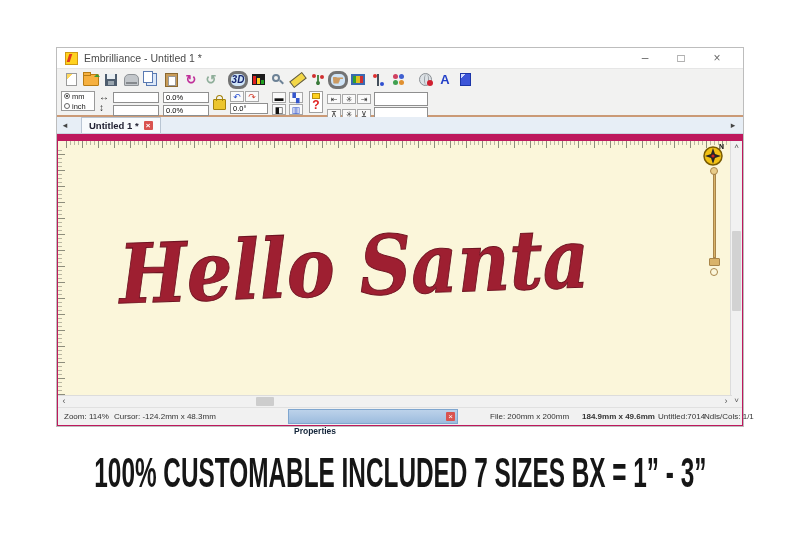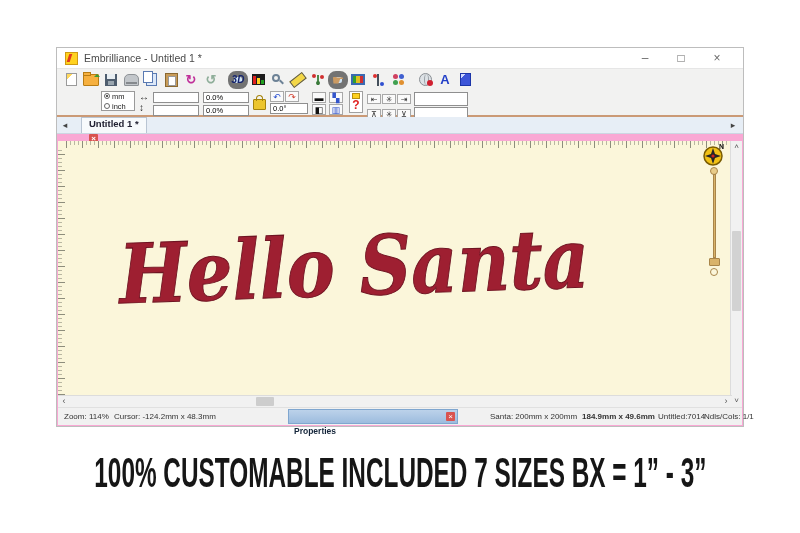--- a/index.html
+++ b/index.html
@@ -1,34 +1,34 @@
 <!DOCTYPE html>
 <html><head>
 <meta charset="utf-8">
 <style>
   html,body{margin:0;padding:0;}
   body{width:800px;height:533px;background:#ffffff;font-family:"Liberation Sans",sans-serif;position:relative;overflow:hidden;color:#222;}
 
   
-  .window{position:absolute;left:56px;top:47px;width:688px;height:380px;background:#f9a8d4;border:1px solid #bdbdbd;box-sizing:border-box;}
+  .window{position:absolute;left:56px;top:47px;width:688px;height:380px;background:#be185d;border:1px solid #bdbdbd;box-sizing:border-box;}
 
   .titlebar{height:20px;display:flex;align-items:center;padding:0 8px;gap:6px;background:#fff;}
   .appicon{width:11px;height:11px;background:#ffd21f;border:1px solid #cf9a12;position:relative;}
   .appicon::after{content:"";position:absolute;left:2px;top:1px;width:3px;height:8px;background:#e03c1e;transform:skewX(-18deg);}
   .title{font-size:10.5px;color:#4a4a4a;}
   .winctrl{margin-left:auto;display:flex;}
   .wbtn{width:36px;text-align:center;color:#6a6a6a;font-size:12px;line-height:18px;}
 
   .menubar{height:13px;display:flex;align-items:center;padding:0 5px;background:#fff;}
   .menu{font-size:10px;color:#333;padding:0 4px;}
 
   
   .tb1{height:21px;background:#f2f2f1;border-top:1px solid #e6e6e6;display:flex;align-items:center;padding:0 4px;}
   .ic{width:20px;height:18px;display:flex;align-items:center;justify-content:center;position:relative;font-size:13px;flex:none;}
-  .pressed{background:#cfe4f7;border:6px solid #737373;border-radius:8px;box-sizing:border-box;}
+  .pressed{background:#cfe4f7;border:3px solid #737373;border-radius:8px;box-sizing:border-box;}
   .gap{width:7px;flex:none;}
 
   .i-new{width:11px;height:13px;background:#fff;border:1px solid #9a9a9a;box-sizing:border-box;background-image:linear-gradient(135deg,#ffd95e 4px,transparent 4px);}
   .i-open{width:14px;height:10px;background:#f6b03f;border:1px solid #b87c14;border-radius:1px;position:relative;}
   .i-open::before{content:"";position:absolute;left:-1px;top:-3px;width:6px;height:2px;background:#f6b03f;border:1px solid #b87c14;}
   .i-open::after{content:"";position:absolute;right:-2px;top:-4px;border:3px solid transparent;border-bottom-color:#3f9c32;}
   .i-save{width:12px;height:12px;background:#4e5d6e;position:relative;}
   .i-save::before{content:"";position:absolute;left:2px;top:0;width:8px;height:5px;background:#e8eef2;}
   .i-save::after{content:"";position:absolute;left:3px;bottom:1px;width:6px;height:4px;background:#9aa6b0;}
   .i-print{width:13px;height:10px;background:#c2c6ca;border:1px solid #8e9296;border-radius:5px 5px 1px 1px;position:relative;}
@@ -60,21 +60,21 @@
   .i-flower{width:13px;height:13px;position:relative;}
   .i-flower::before{content:"";position:absolute;left:1px;top:1px;width:5px;height:5px;border-radius:50%;background:#d04060;box-shadow:6px 0 0 #4060d0,0 6px 0 #40a050,6px 6px 0 #e09030;}
   .i-globe{width:13px;height:13px;border-radius:50%;border:1px solid #8a8f94;background:#dde2e6;position:relative;box-sizing:border-box;}
   .i-globe::before{content:"";position:absolute;left:4px;top:0;width:3px;height:11px;border-left:1px solid #9aa0a6;border-right:1px solid #9aa0a6;border-radius:50%;}
   .i-globe::after{content:"";position:absolute;right:-2px;bottom:-1px;width:6px;height:6px;border-radius:50%;background:#d02030;}
   .g-A{color:#2340c8;font-weight:bold;font-size:13px;}
   .i-doc2{width:11px;height:13px;background:#3c55d8;border:1px solid #1c35a8;box-sizing:border-box;background-image:linear-gradient(135deg,#cfd8ff 3px,transparent 3px);}
 
   
   .tb2{height:24px;background:#f2f2f1;display:flex;align-items:flex-start;padding:1px 4px 0;gap:4px;}
-  .unitbox{width:34px;height:20px;background:#fff;border:1px solid #9a9a9a;font-size:7.5px;display:flex;flex-direction:column;justify-content:center;padding-left:2px;gap:1px;box-sizing:border-box;margin-left:40px;}
+  .unitbox{width:34px;height:20px;background:#fff;border:1px solid #9a9a9a;font-size:7.5px;display:flex;flex-direction:column;justify-content:center;padding-left:2px;gap:1px;box-sizing:border-box;}
   .radio{display:flex;align-items:center;gap:2px;}
   .rdot{width:6px;height:6px;border:1px solid #666;border-radius:50%;box-sizing:border-box;background:#fff;position:relative;flex:none;}
   .rdot.on::after{content:"";position:absolute;left:1px;top:1px;width:2px;height:2px;border-radius:50%;background:#222;}
   .arrcol{display:flex;flex-direction:column;gap:2px;font-size:10px;color:#222;line-height:9px;padding-top:1px;}
   .incol{display:flex;flex-direction:column;gap:2px;padding-top:1px;}
   .tin{width:40px;height:9px;border:1px solid #8f8f8f;font-size:7.5px;padding:0 2px;font-family:"Liberation Sans",sans-serif;background:#fff;}
   .i-lock{width:11px;height:9px;background:#ecc52e;border:1px solid #a5830c;border-radius:1px;position:relative;margin-top:8px;}
   .i-lock::before{content:"";position:absolute;left:2px;top:-5px;width:5px;height:5px;border:1.5px solid #a5830c;border-bottom:none;border-radius:4px 4px 0 0;}
   .udgroup{display:flex;flex-direction:column;gap:1px;padding-top:0;}
   .udrow{display:flex;gap:1px;}
@@ -91,21 +91,21 @@
   .alrow{display:flex;gap:1px;align-items:center;}
   .albtn{width:14px;height:10px;background:#fafafa;border:1px solid #a8a8a8;display:flex;align-items:center;justify-content:center;font-size:8px;color:#333;box-sizing:border-box;}
   .tin2{width:48px;height:10px;border:1px solid #8f8f8f;font-size:7.5px;background:#fff;margin-left:2px;}
 
   .sepline{height:2px;background:#cb9a76;}
 
   
   .tabbar{height:16px;background:#e7eef6;border-bottom:1px solid #ccd6e2;display:flex;align-items:center;position:relative;}
   .tabarrow{width:16px;text-align:center;font-size:9px;color:#444;}
   .tabarrow.right{position:absolute;right:2px;}
-  .tab{height:15px;background:#f7fafc;border:1px solid #b9c5d3;border-bottom:none;display:flex;align-items:flex-start;gap:5px;padding:0 7px;margin-left:8px;font-size:9.5px;font-weight:bold;color:#223;flex-direction:column;}
+  .tab{height:15px;background:#f7fafc;border:1px solid #b9c5d3;border-bottom:none;display:flex;align-items:center;gap:5px;padding:0 7px;margin-left:8px;font-size:9.5px;font-weight:bold;color:#223;}
   .tabclose{width:9px;height:9px;background:#d9534f;color:#fff;font-size:8px;line-height:9px;text-align:center;border-radius:1px;}
 
   
   .canvas{position:absolute;left:1px;top:93px;width:674px;height:254px;background:#fbf6da;overflow:hidden;}
   .ruler-top{position:absolute;left:8px;top:0;right:0;height:7px;background:
     repeating-linear-gradient(90deg,#8d8d7c 0 1px,transparent 1px 16px),
     repeating-linear-gradient(90deg,rgba(141,141,124,.6) 0 1px,transparent 1px 4px);
     background-size:100% 7px,100% 4px;background-repeat:no-repeat;}
   .ruler-left{position:absolute;left:0;top:7px;bottom:0;width:7px;background:
     repeating-linear-gradient(0deg,#8d8d7c 0 1px,transparent 1px 16px),
@@ -318,21 +318,21 @@
     <span class="right">›</span>
   </div>
 
   <div class="statusbar">
     <span class="st-zoom">Zoom: 114%</span>
     <span class="st-cursor">Cursor: -124.2mm x 48.3mm</span>
     <div class="propseg">
       <b>Properties</b>
       <span class="propclose" style="top:2px">×</span>
     </div>
-    <span class="st-hoop">Santa: 200mm x 200mm</span>
+    <span class="st-hoop">File: 200mm x 200mm</span>
     <span class="st-size">184.9mm x 49.6mm</span>
     <span class="st-stitch">Untitled:7014</span>
     <span class="st-ndls">Ndls/Cols: 1/1</span>
   </div>
 
 </div>
 
 <div class="caption">
   <span>100% CUSTOMABLE INCLUDED 7 SIZES BX = 1” -  3”</span>
 </div>

